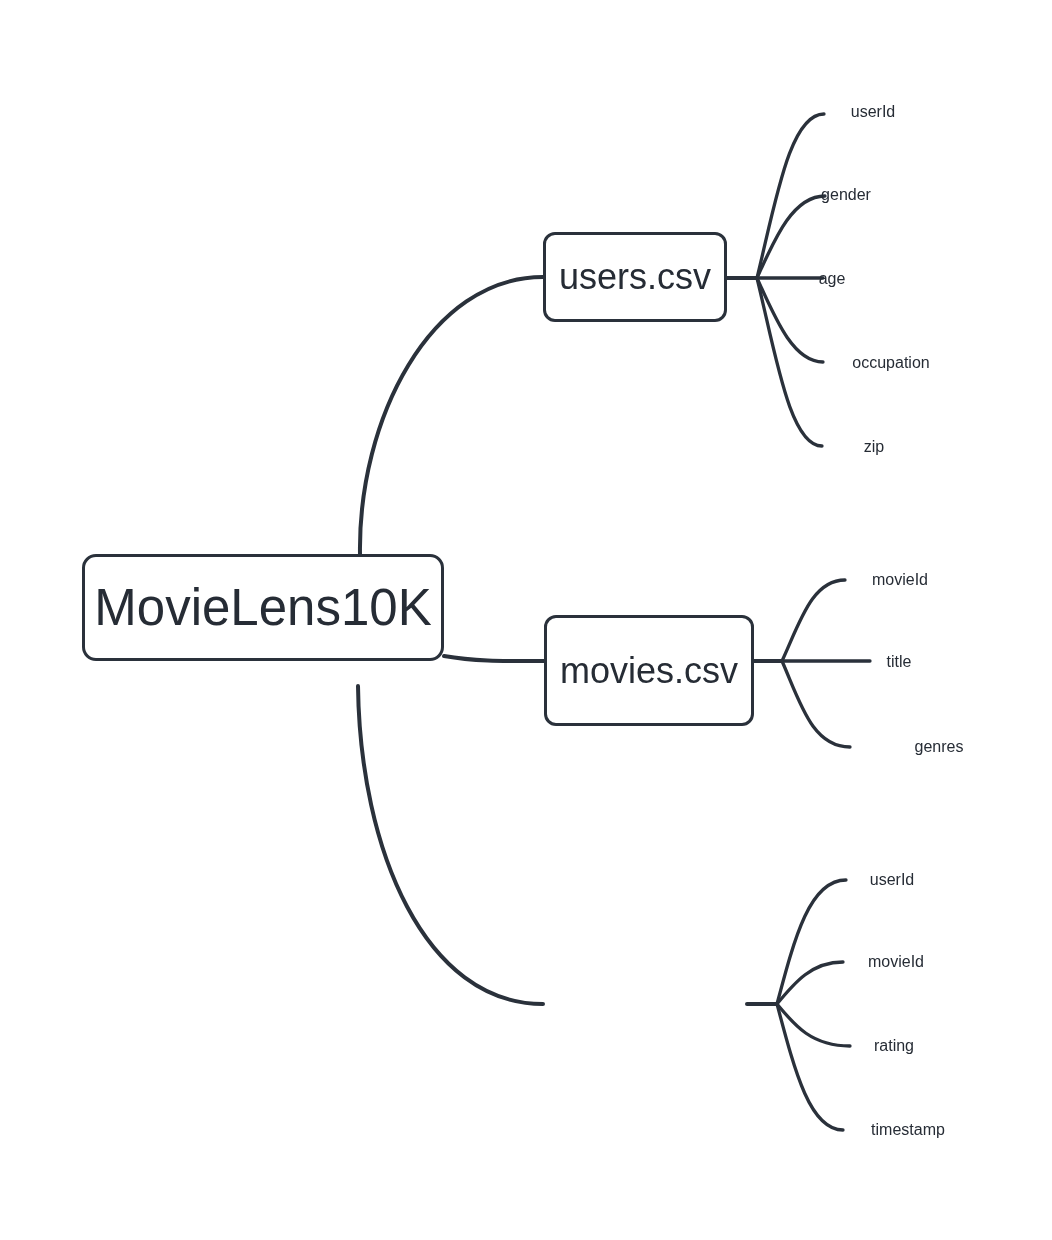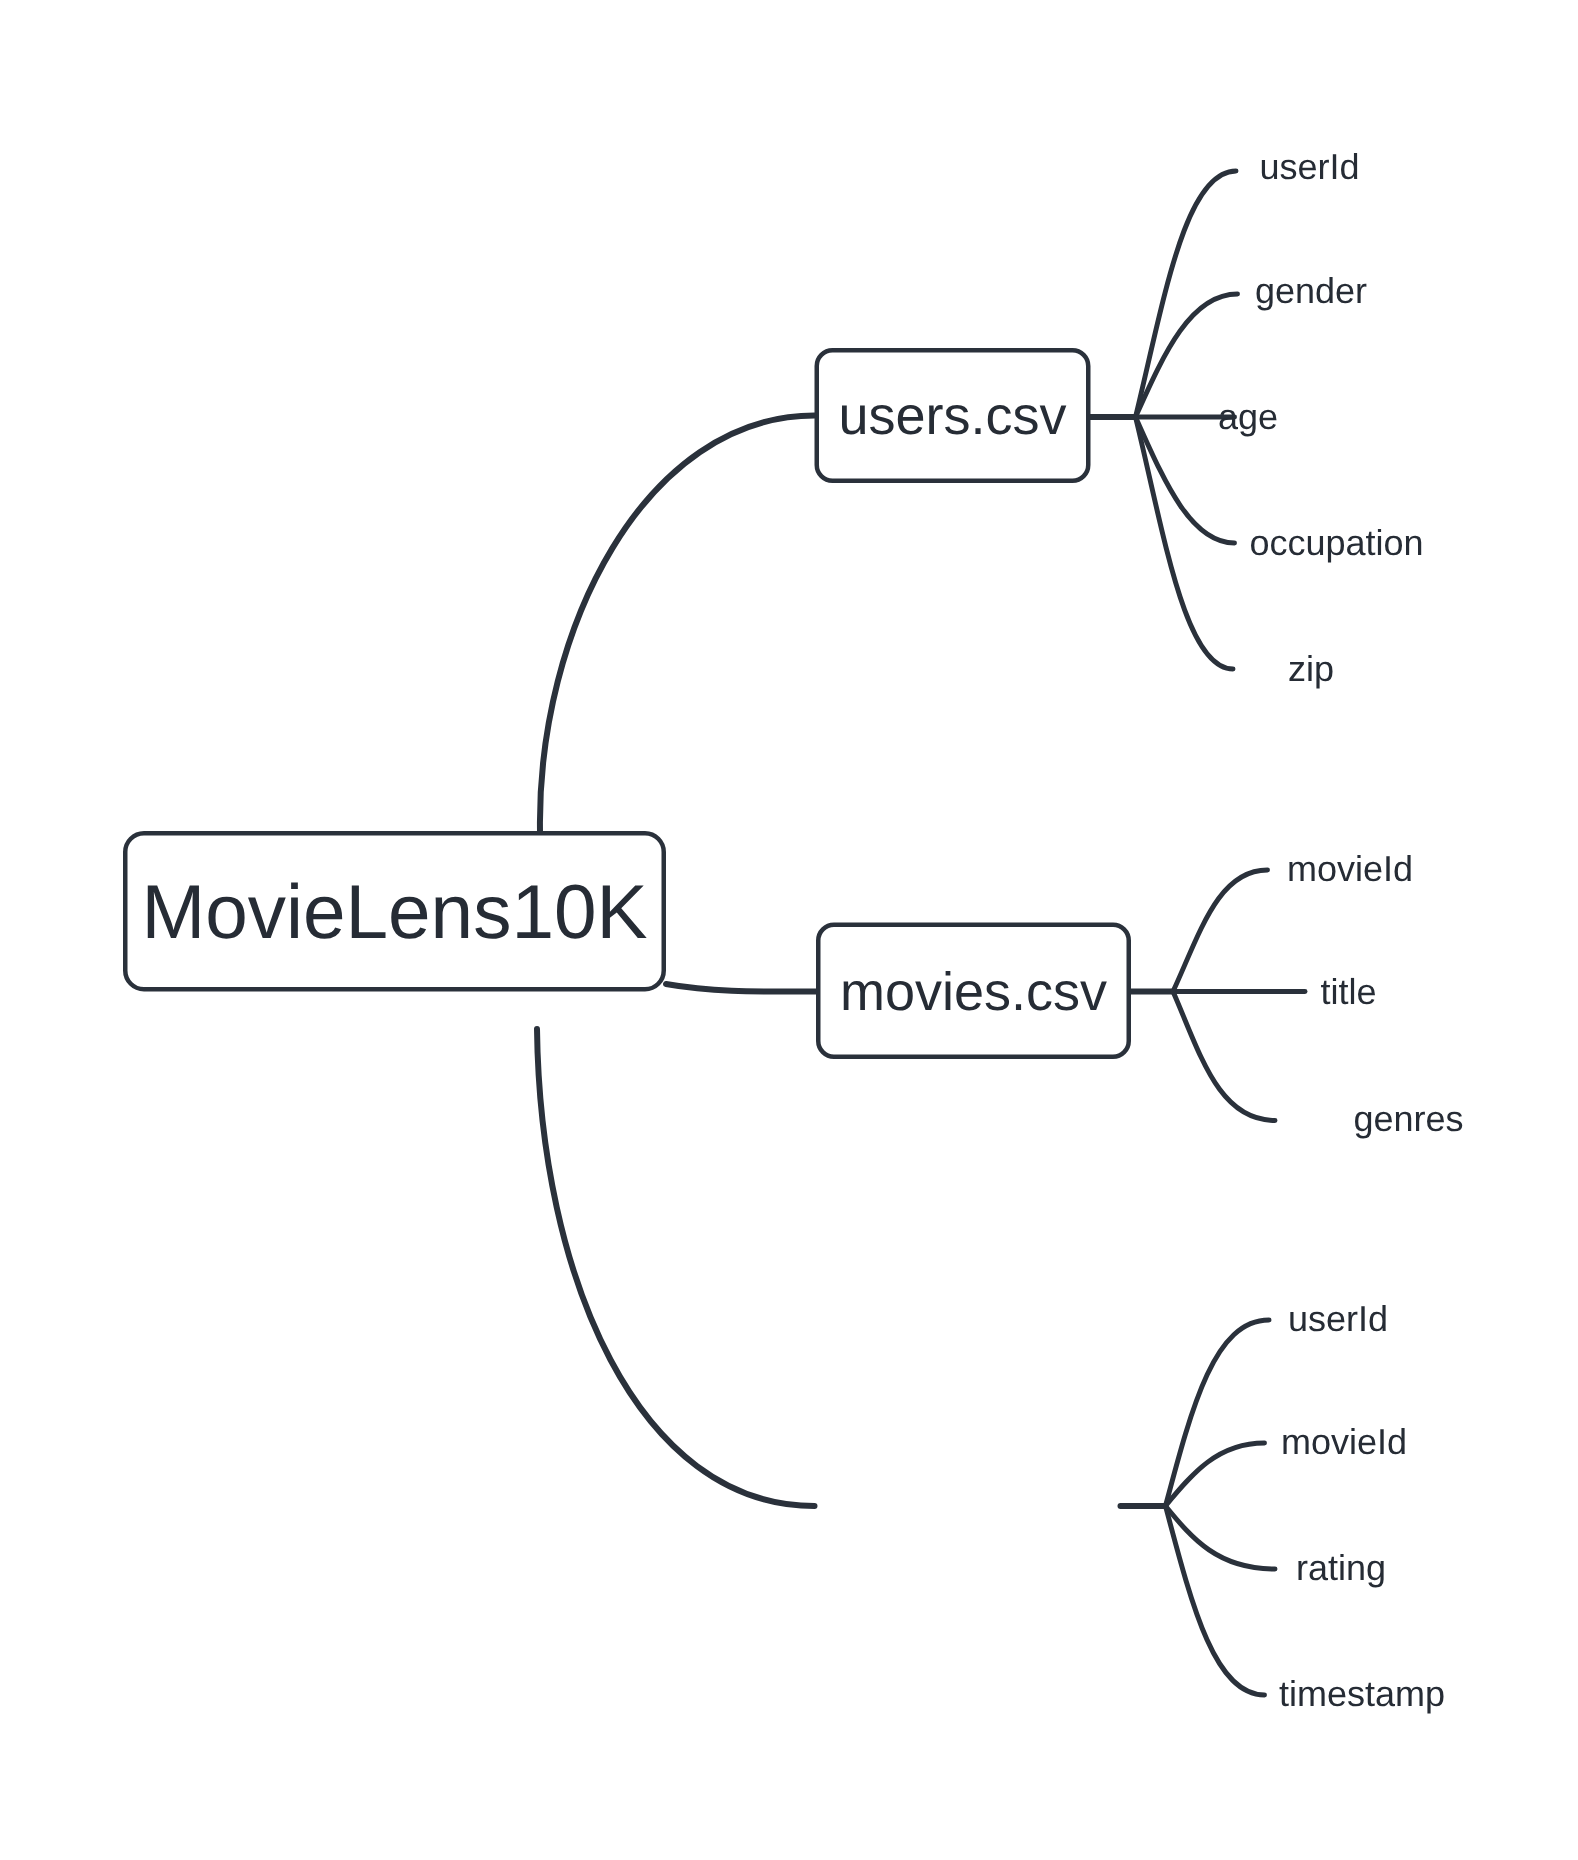--- a/index.html
+++ b/index.html
@@ -45,26 +45,26 @@
     left: 82px; top: 554px;
     width: 362px; height: 107px;
     border-radius: 14px;
     font-size: 51px;
   }
   .node-child {
     border-radius: 12px;
     font-size: 36px;
   }
   .node-users   { left: 543px; top: 232px; width: 184px; height: 90px; }
-  .node-movies  { left: 544px; top: 615px; width: 210px; height: 91px; }
+  .node-movies  { left: 544px; top: 615px; width: 210px; height: 111px; }
   .node-ratings { left: 543px; top: 957px; width: 204px; height: 94px; }
   .leaf {
     position: absolute;
     transform: translate(-50%, -50%);
-    font-size: 24px;
+    font-size: 16px;
     color: var(--text);
     white-space: nowrap;
   }
 </style>
 </head>
 <body>
 
 <div class="canvas">
 
   <svg class="edges" viewBox="0 0 1052 1240" aria-hidden="true">
@@ -99,21 +99,21 @@
   <div class="node node-child node-users">
     <span>users.csv</span>
   </div>
 
   <div class="node node-child node-movies">
     <span>movies.csv</span>
   </div>
 
 
   <span class="leaf" style="left:873px; top:112px;">userId</span>
-  <span class="leaf" style="left:874px; top:195px;text-align:center;">gender</span>
+  <span class="leaf" style="left:846px; top:195px;text-align:center;">gender</span>
   <span class="leaf" style="left:832px; top:279px;">age</span>
   <span class="leaf" style="left:891px; top:363px;">occupation</span>
   <span class="leaf" style="left:874px; top:447px;">zip</span>
 
   <span class="leaf" style="left:900px; top:580px;">movieId</span>
   <span class="leaf" style="left:899px; top:662px;">title</span>
   <span class="leaf" style="left:899px; top:747px;margin-left:40px;">genres</span>
 
   <span class="leaf" style="left:892px; top:880px;">userId</span>
   <span class="leaf" style="left:896px; top:962px;">movieId</span>

